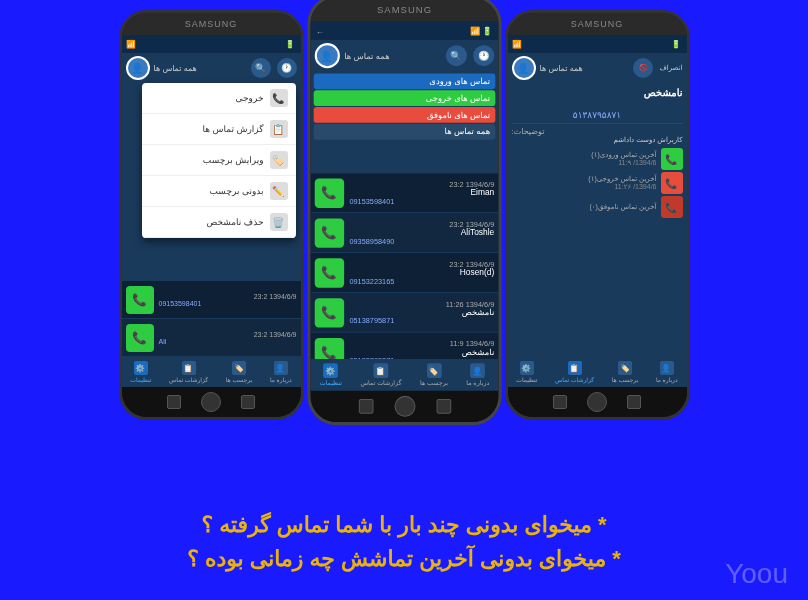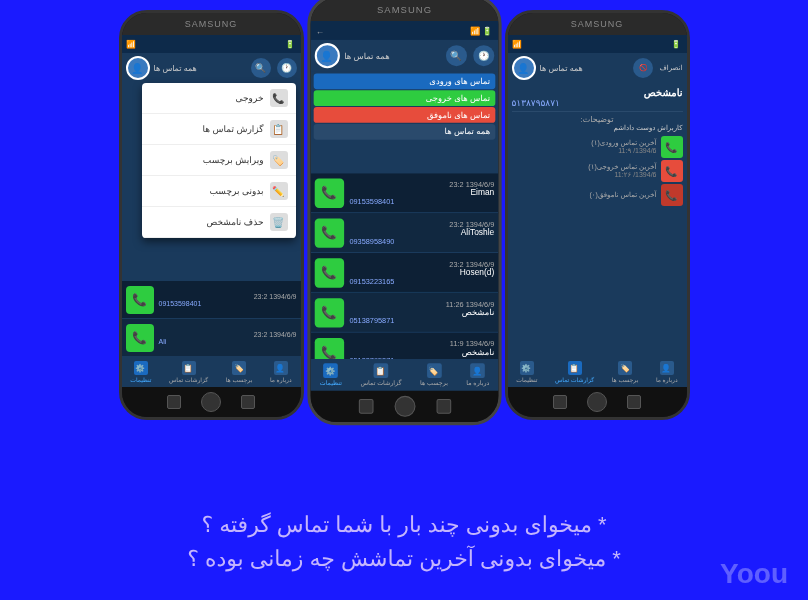--- a/index.html
+++ b/index.html
@@ -22,36 +22,36 @@
 
     
     .bottom-text {
       position: absolute;
       bottom: 20px;
       left: 10px;
       right: 10px;
       text-align: center;
     }
     .bottom-text .line {
-      color: #c4b5fd;
+      color: #eab308;
       font-size: 22px;
-      font-weight: normal;
+      font-weight: bold;
       direction: rtl;
       margin-bottom: 8px;
       font-family: Arial, Tahoma, sans-serif;
     }
 
     
     .watermark {
       position: absolute;
       bottom: 10px;
       right: 20px;
       color: rgba(255,255,255,0.3);
       font-size: 28px;
-      font-weight: bold;
+      font-weight: normal;
       direction: rtl;
     }
 
     
     .phones-area {
       position: absolute;
       top: 10px;
       left: 0;
       right: 0;
       display: flex;
@@ -299,21 +299,22 @@
       font-size: 10px;
       color: #fff;
       direction: rtl;
       text-align: right;
       font-weight: bold;
     }
     .contact-number {
       font-size: 9px;
       color: #8af;
       direction: ltr;
-      text-align: left;
+      text-align: center;
+      margin-top: 12px;
     }
     .detail-row {
       display: flex;
       align-items: center;
       justify-content: flex-end;
       gap: 4px;
       margin: 2px 0;
     }
     .detail-call-icon {
       width: 22px;
@@ -535,21 +536,21 @@
           <div class="header-icon" style="font-size:7px;">🚫</div>
           <span style="font-size:7px;color:#ccc;">انصراف</span>
         </div>
       </div>
 
       <div class="contact-detail">
         <div style="text-align:right;direction:rtl;border-bottom:1px solid #2a4a6c;padding-bottom:3px;margin-bottom:3px;">
           <div class="contact-name">نامشخص</div>
           <div class="contact-number">۵۱۳۸۷۹۵۸۷۱</div>
         </div>
-        <div style="font-size:8px;color:#aaa;direction:rtl;text-align:center;">توضیحات:</div>
+        <div style="font-size:8px;color:#aaa;direction:rtl;text-align:left;">توضیحات:</div>
         <div style="font-size:7px;color:#ccc;direction:rtl;text-align:right;margin-bottom:4px;">کاربراش دوست داداشم</div>
 
         <div class="detail-row">
           <div style="flex:1;direction:rtl;">
             <div style="font-size:7px;color:#aaa;direction:rtl;">آخرین تماس ورودی(۱)</div>
             <div style="font-size:7px;color:#888;direction:rtl;">1394/6/ 11:۹</div>
           </div>
           <div class="detail-call-icon">📞</div>
         </div>
         <div class="detail-row">

